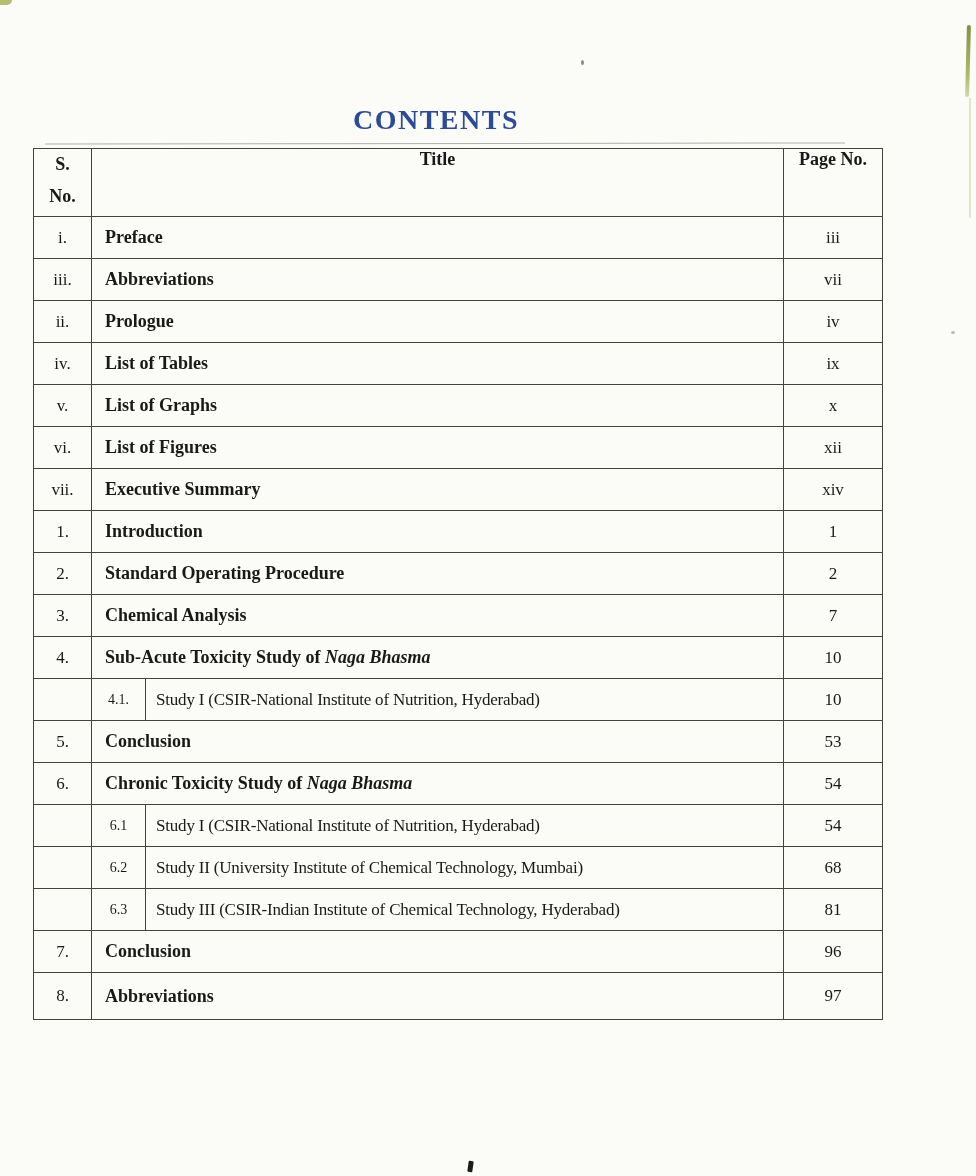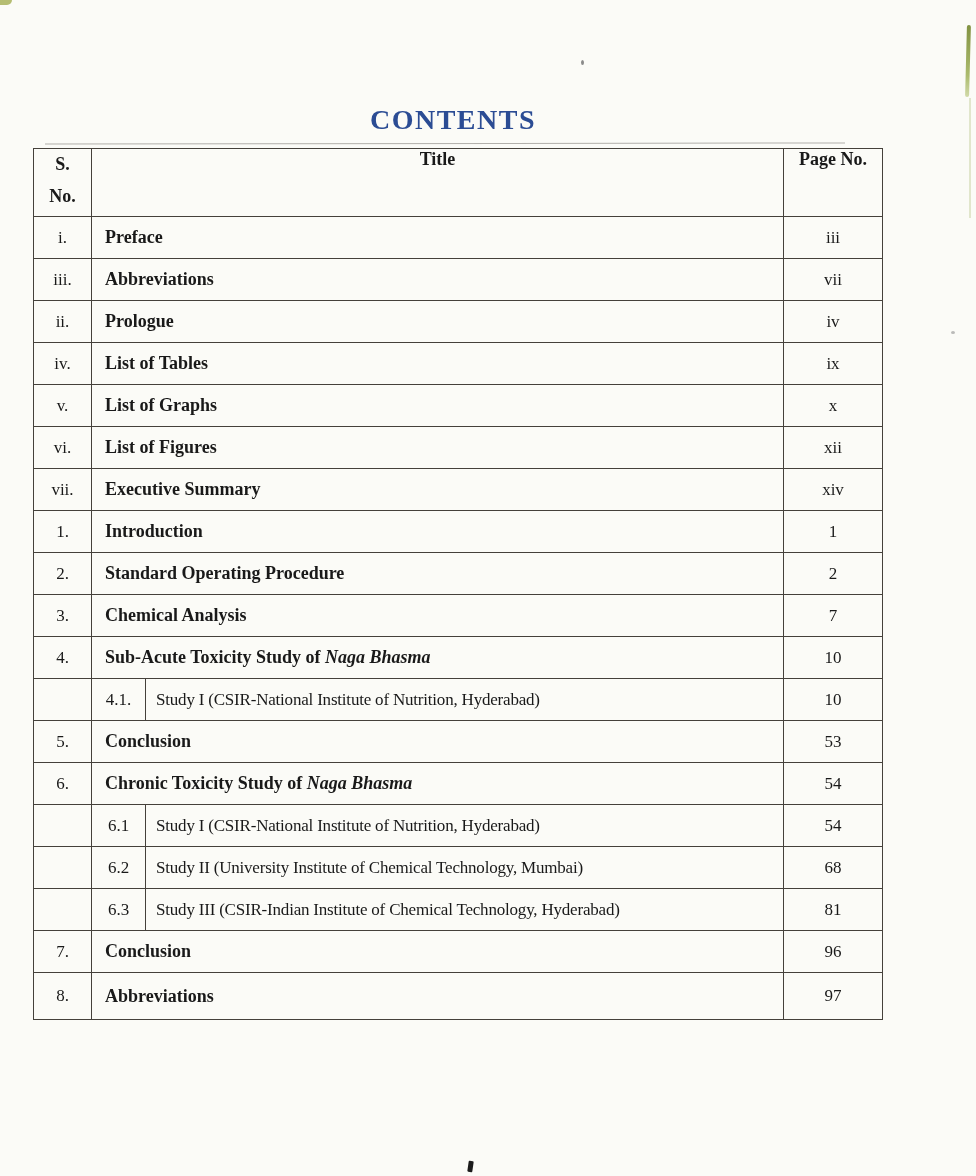--- a/index.html
+++ b/index.html
@@ -3,21 +3,21 @@
 <meta charset="utf-8">
 <style>
   html,body{margin:0;padding:0;}
   body{
     width:976px;height:1176px;position:relative;overflow:hidden;
     background:#fbfbf7;
     font-family:"Liberation Serif","DejaVu Serif",serif;
     color:#191919;
   }
   .page-title{
-    position:absolute;left:293px;top:104px;width:320px;margin:0;
+    position:absolute;left:276px;top:104px;width:320px;margin:0;
     text-align:center;font-size:28px;font-weight:700;letter-spacing:1.5px;
     color:#2b4c94;
   }
   table.toc{
     position:absolute;left:33px;top:148px;width:850px;
     border-collapse:collapse;table-layout:fixed;
   }
   table.toc th, table.toc td{
     border:1px solid #45413b;
     padding:0;
@@ -27,21 +27,21 @@
   thead th{
     height:68px;vertical-align:top;
     font-size:18px;font-weight:700;
   }
   th.h-sno{text-align:center;padding-top:8px;line-height:1.75;}
   th.h-title{text-align:center;padding-top:10px;}
   th.h-page{text-align:center;padding-top:12px;}
   tbody td{height:42px;vertical-align:middle;}
   tbody tr:last-child td{height:47px;}
   td.c-sno{text-align:center;font-size:17px;}
-  td.c-sub{text-align:center;font-size:17px;}
+  td.c-sub{text-align:center;font-size:14px;}
   td.c-title.main{font-weight:700;font-size:18px;padding-left:13px;}
   td.c-title.sub{font-weight:400;font-size:17px;padding-left:10px;letter-spacing:-0.2px;}
   td.c-page{text-align:center;font-size:17px;}
   .t-italic{font-style:italic;}
   
   .artifact{position:absolute;pointer-events:none;}
   .speck-tl{left:0;top:0;width:12px;height:5px;background:#a8b25a;border-radius:0 0 6px 0;opacity:.85;}
   .green-line{left:966px;top:25px;width:4px;height:72px;border-radius:2px;opacity:.9;
     background:linear-gradient(180deg,#74862e,#a3b45e 70%,#cdd6a0);transform:rotate(1.5deg);}
   .green-line-faint{left:969px;top:98px;width:2px;height:120px;background:#c2cb96;opacity:.45;}

